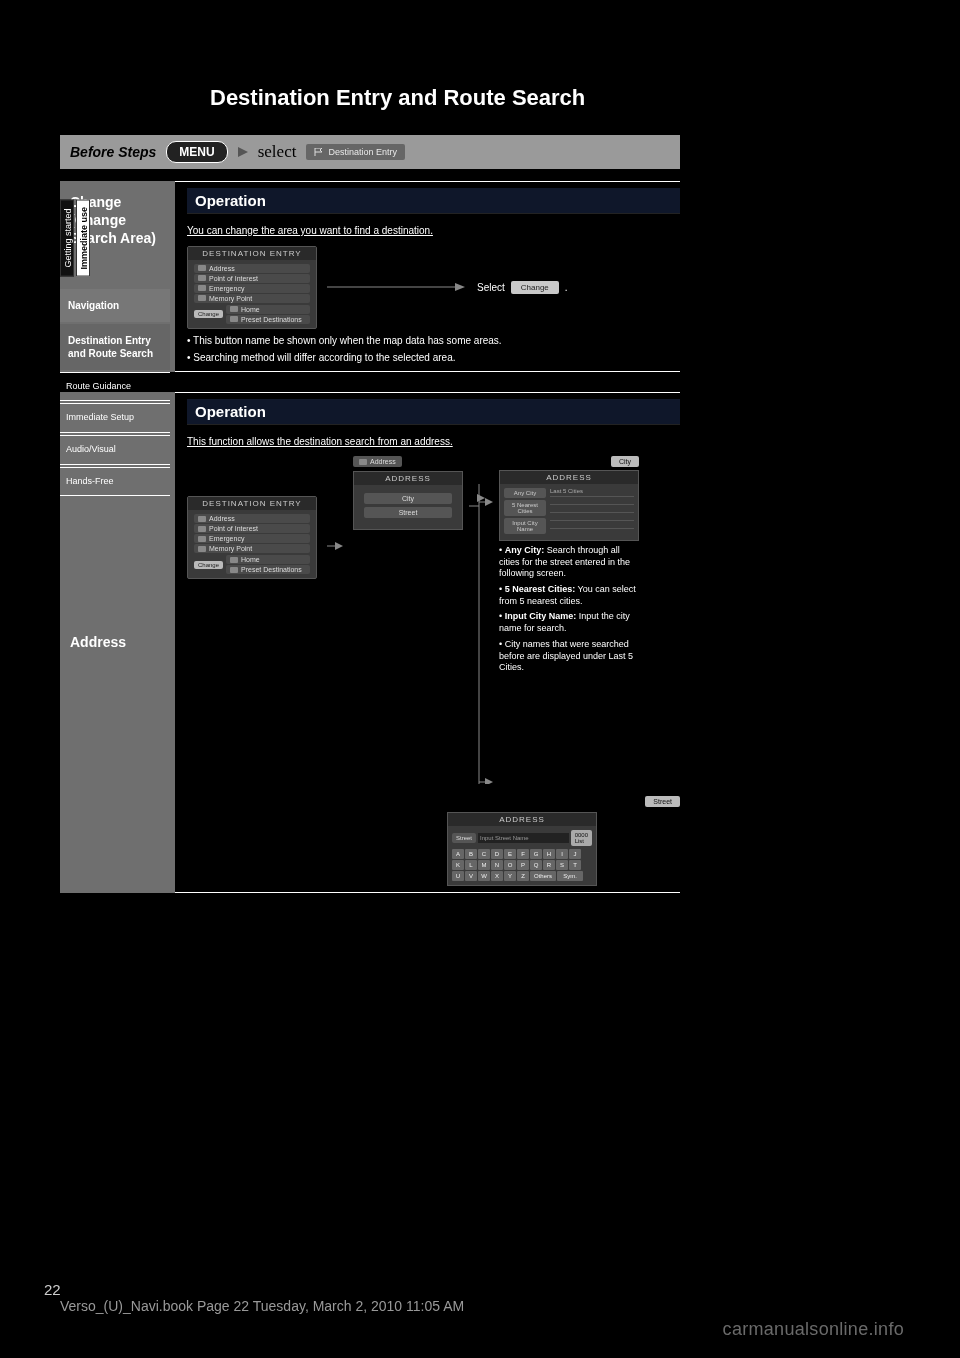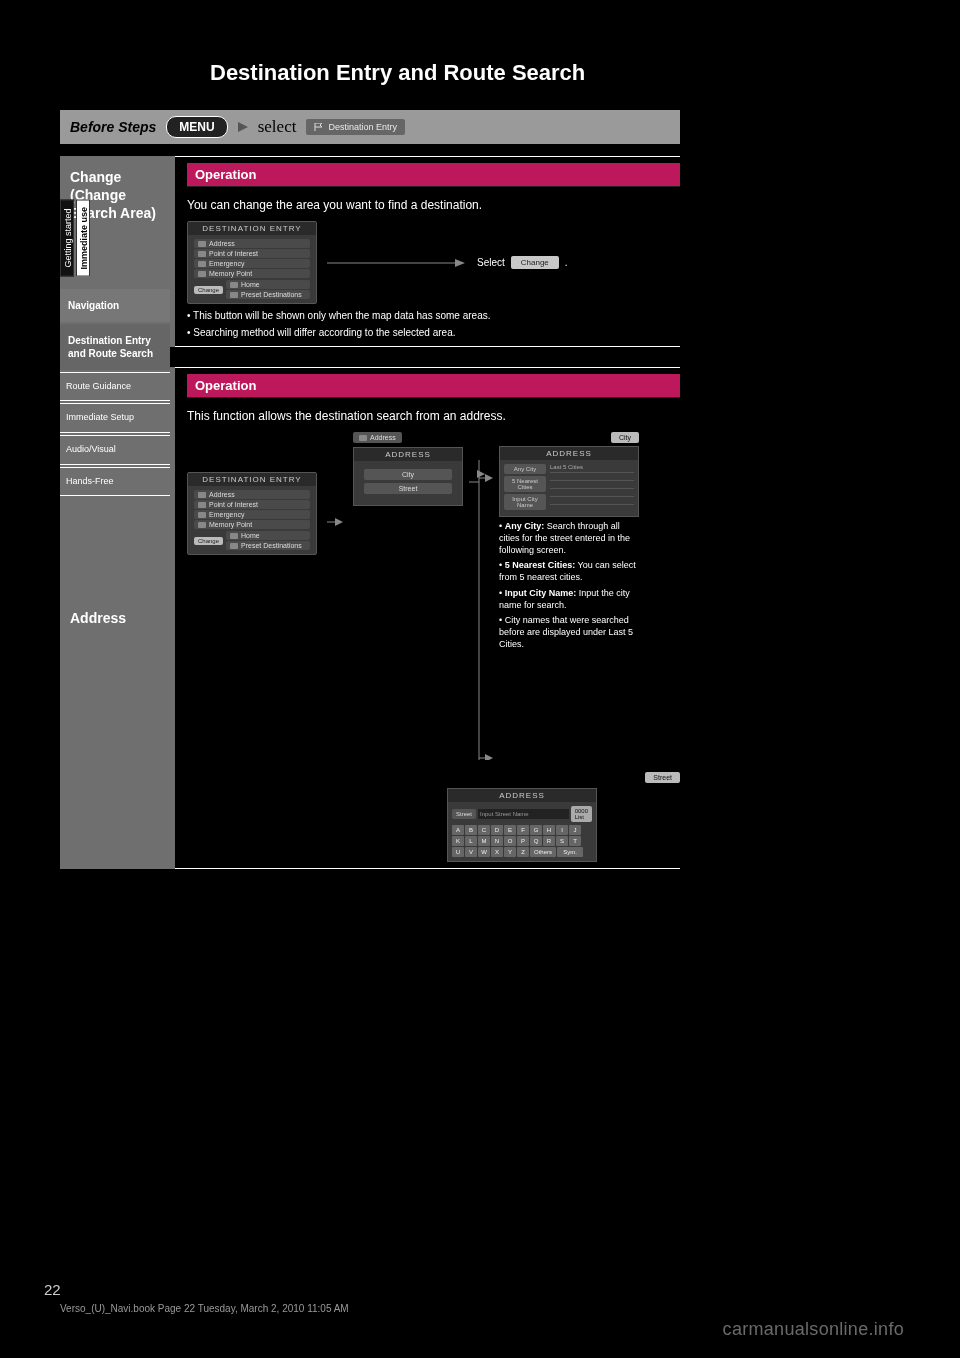--- a/index.html
+++ b/index.html
@@ -9,21 +9,21 @@
     background: #000;
     color: #fff;
     font-family: Arial, Helvetica, sans-serif;
     font-size: 11px;
     position: relative;
   }
   .page {
     position: relative;
     width: 100%;
     height: 100%;
-    padding: 60px 60px 40px 60px;
+    padding: 85px 60px 40px 60px;
   }
   .title {
     font-size: 22px;
     font-weight: bold;
     margin-bottom: 24px;
     margin-left: 150px;
   }
   .sidebar {
     position: absolute;
     left: 60px;
@@ -134,32 +134,33 @@
   }
   .sec-label.center { align-items: center; }
   .sec-content {
     flex: 1;
     padding: 6px 0 6px 12px;
     position: relative;
     border-top: 1px solid #fff;
     border-bottom: 1px solid #fff;
   }
   .operation-bar {
-    background: #be185d;
+    background: #0f172a;
     color: #fff;
     font-weight: bold;
-    font-size: 13px;
+    font-size: 15px;
     padding: 4px 8px;
     border-bottom: 1px solid #222;
     margin-bottom: 10px;
   }
   .desc {
-    font-size: 12px;
+    font-size: 10px;
     line-height: 1.35;
     margin-bottom: 8px;
+    text-decoration: underline;
   }
   .screenshot {
     background: #3a3a3a;
     border: 1px solid #555;
     border-radius: 2px;
     display: inline-block;
     vertical-align: top;
   }
   .dest-title {
     background: #2a2a2a;
@@ -389,21 +390,21 @@
     position: absolute;
     left: 44px;
     bottom: 60px;
     font-size: 15px;
     color: #ccc;
   }
   .bottom-fine {
     position: absolute;
     left: 60px;
     bottom: 44px;
-    font-size: 10px;
+    font-size: 14px;
     color: #999;
   }
   .watermark {
     position: absolute;
     right: 56px;
     bottom: 18px;
     color: #6a6a6a;
     font-size: 18px;
     font-family: Verdana, Arial, sans-serif;
     letter-spacing: 0.3px;
@@ -490,21 +491,21 @@
           <div class="flow-arrow">
             <svg width="140" height="10">
                 <line x1="0" y1="5" x2="128" y2="5" stroke="#888" stroke-width="1"></line>
                 <polygon points="128,1 138,5 128,9" fill="#888"></polygon>
               </svg>
           </div>
           <div style="font-size:10px;">Select</div>
           <span class="mini-btn">Change</span>
           <span style="font-size:10px;">.</span>
         </div>
-        <div class="note-dot">• This button will be shown only when the map data has some areas.</div>
+        <div class="note-dot">• This button name be shown only when the map data has some areas.</div>
         <div class="note-dot">• Searching method will differ according to the selected area.</div>
       </div>
     </div>
 
     <div class="section">
       <div class="sec-label center">Address</div>
       <div class="sec-content address-main">
         <div class="operation-bar">Operation</div>
         <div class="desc">This function allows the destination search from an address.</div>
 

